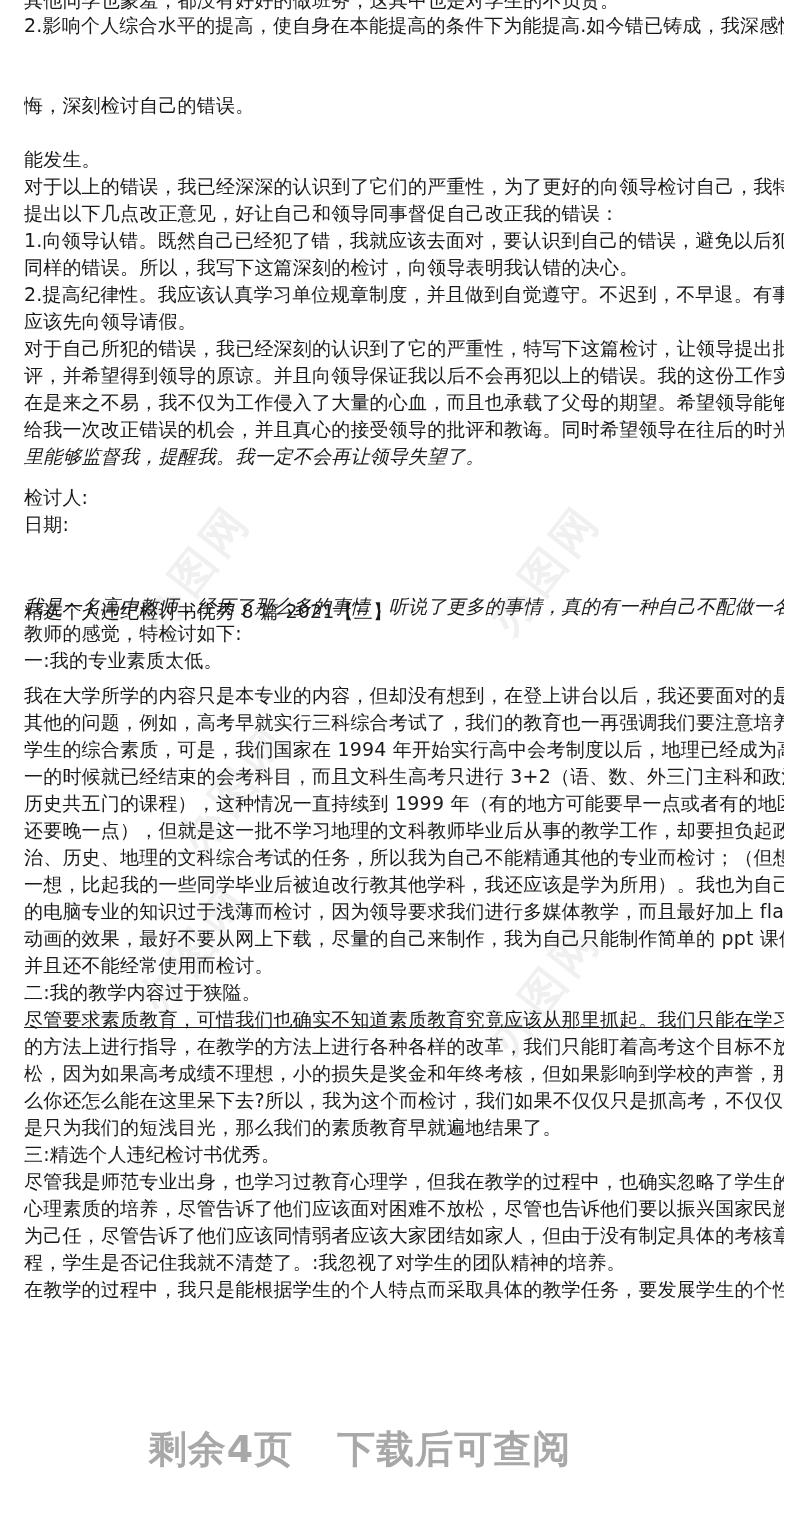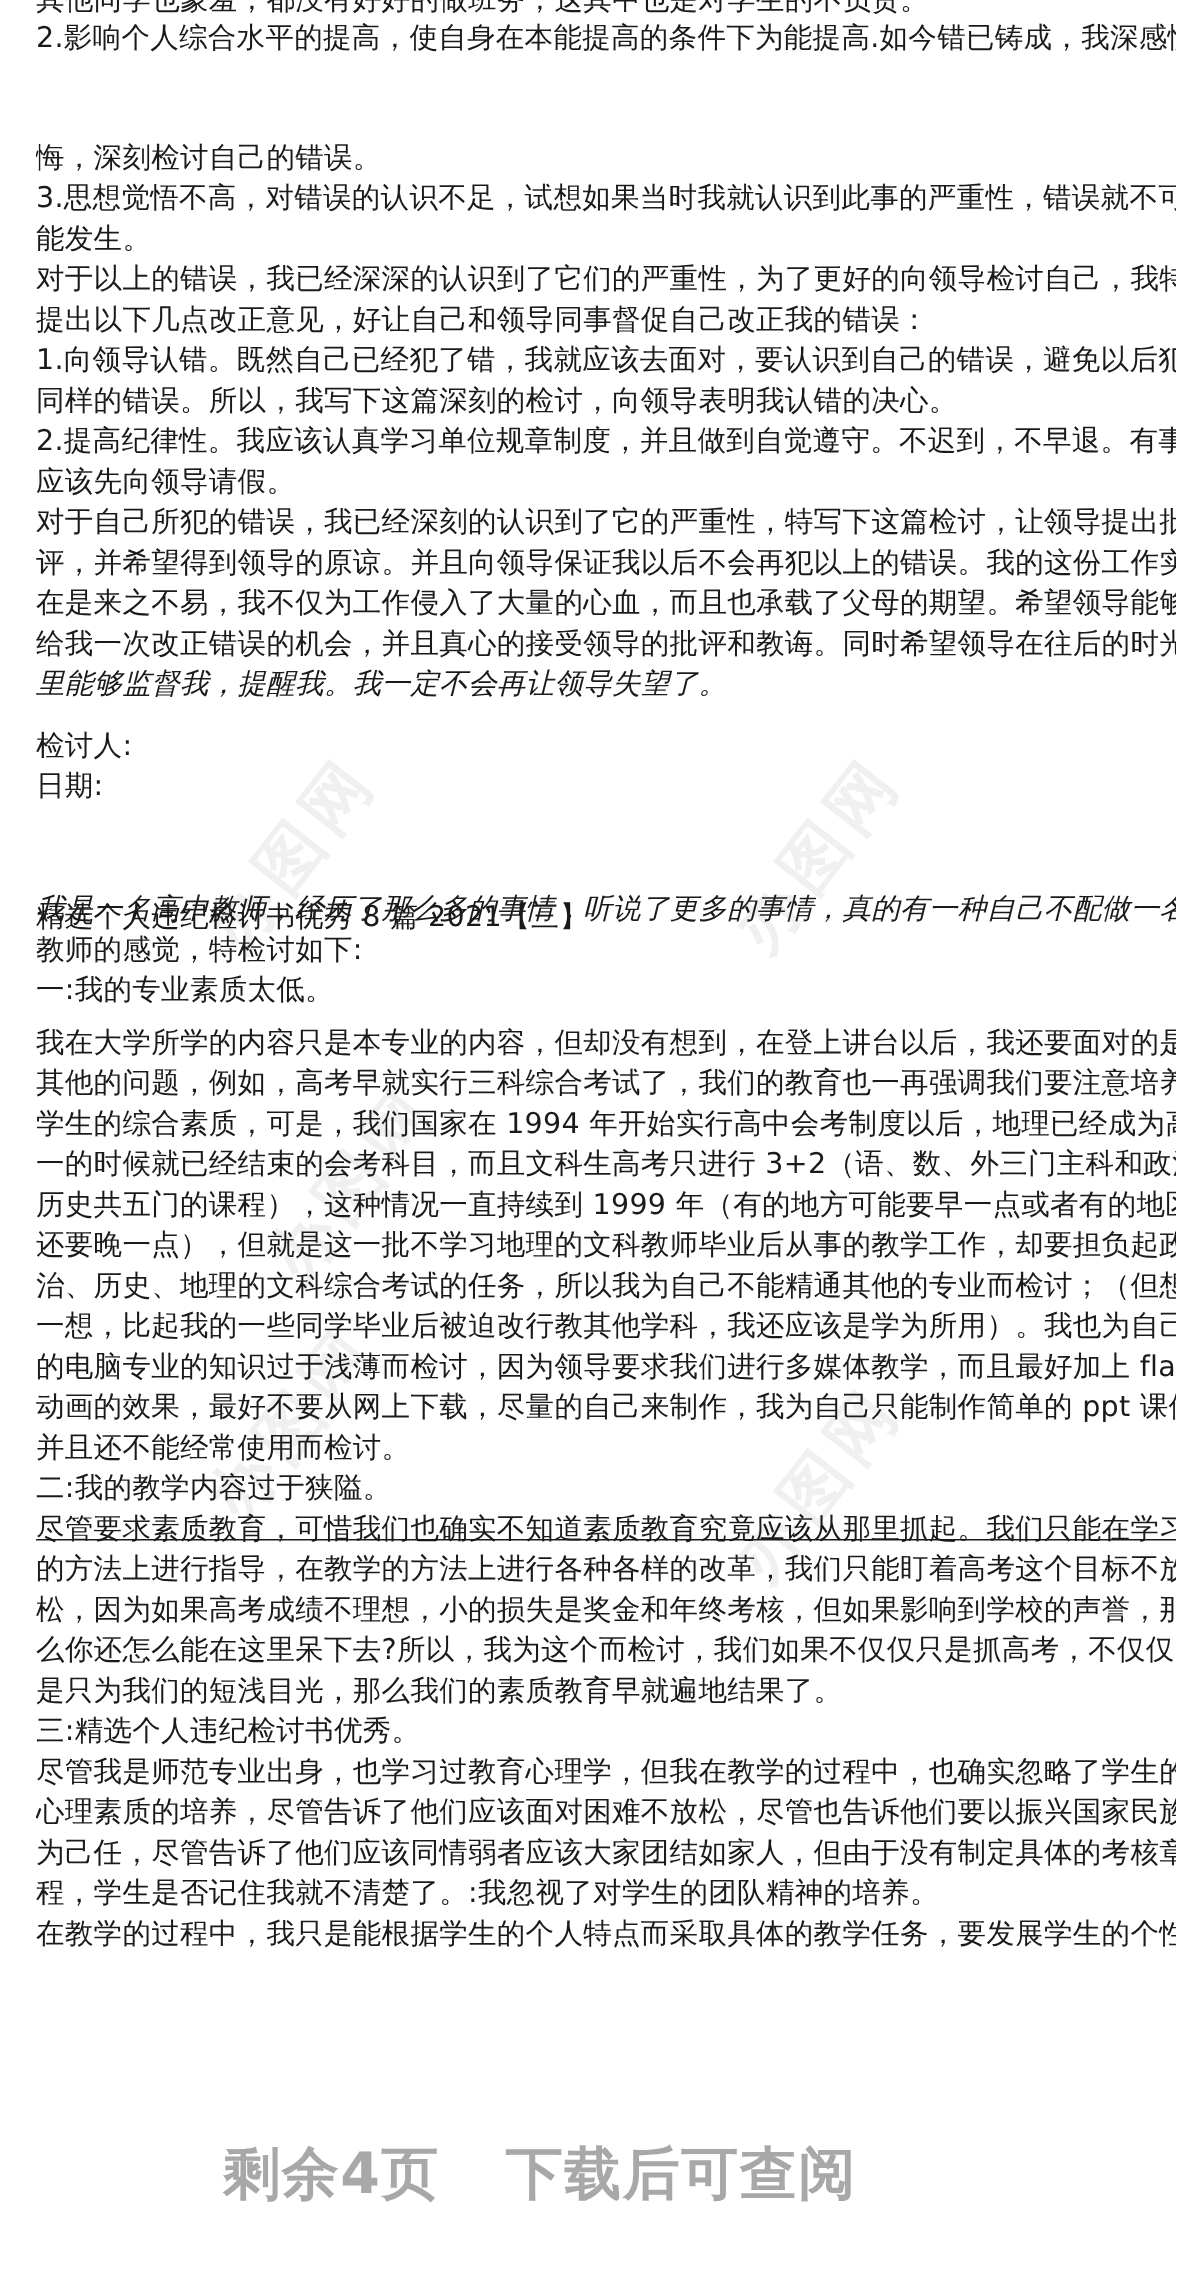--- a/index.html
+++ b/index.html
@@ -34,21 +34,20 @@
 
   <div class="watermark" style="left:120px; top:540px;">办图网</div>
   <div class="watermark" style="left:470px; top:540px;">办图网</div>
   <div class="watermark" style="left:160px; top:760px;">办图网</div>
   <div class="watermark" style="left:120px; top:920px;">办图网</div>
   <div class="watermark" style="left:470px; top:960px;">办图网</div>
 
   <div class="line" style="top:-13px;">其他同学也蒙羞，都没有好好的做班务，这其中也是对学生的不负责。</div>
   <div class="line" style="top:12px;">2.影响个人综合水平的提高，使自身在本能提高的条件下为能提高.如今错已铸成，我深感懊</div>
   <div class="line" style="top:92px;">悔，深刻检讨自己的错误。</div>
-  <div class="line" style="top:119px;">3.思想觉悟不高，对错误的认识不足，试想如果当时我就认识到此事的严重性，错误就不可</div>
   <div class="line" style="top:146px;">能发生。</div>
   <div class="line" style="top:173px;">对于以上的错误，我已经深深的认识到了它们的严重性，为了更好的向领导检讨自己，我特</div>
   <div class="line" style="top:200px;">提出以下几点改正意见，好让自己和领导同事督促自己改正我的错误：</div>
   <div class="line" style="top:227px;">1.向领导认错。既然自己已经犯了错，我就应该去面对，要认识到自己的错误，避免以后犯</div>
   <div class="line" style="top:254px;">同样的错误。所以，我写下这篇深刻的检讨，向领导表明我认错的决心。</div>
   <div class="line" style="top:281px;">2.提高纪律性。我应该认真学习单位规章制度，并且做到自觉遵守。不迟到，不早退。有事</div>
   <div class="line" style="top:308px;">应该先向领导请假。</div>
   <div class="line" style="top:335px;">对于自己所犯的错误，我已经深刻的认识到了它的严重性，特写下这篇检讨，让领导提出批</div>
   <div class="line" style="top:362px;">评，并希望得到领导的原谅。并且向领导保证我以后不会再犯以上的错误。我的这份工作实</div>
   <div class="line" style="top:389px;">在是来之不易，我不仅为工作侵入了大量的心血，而且也承载了父母的期望。希望领导能够</div>

